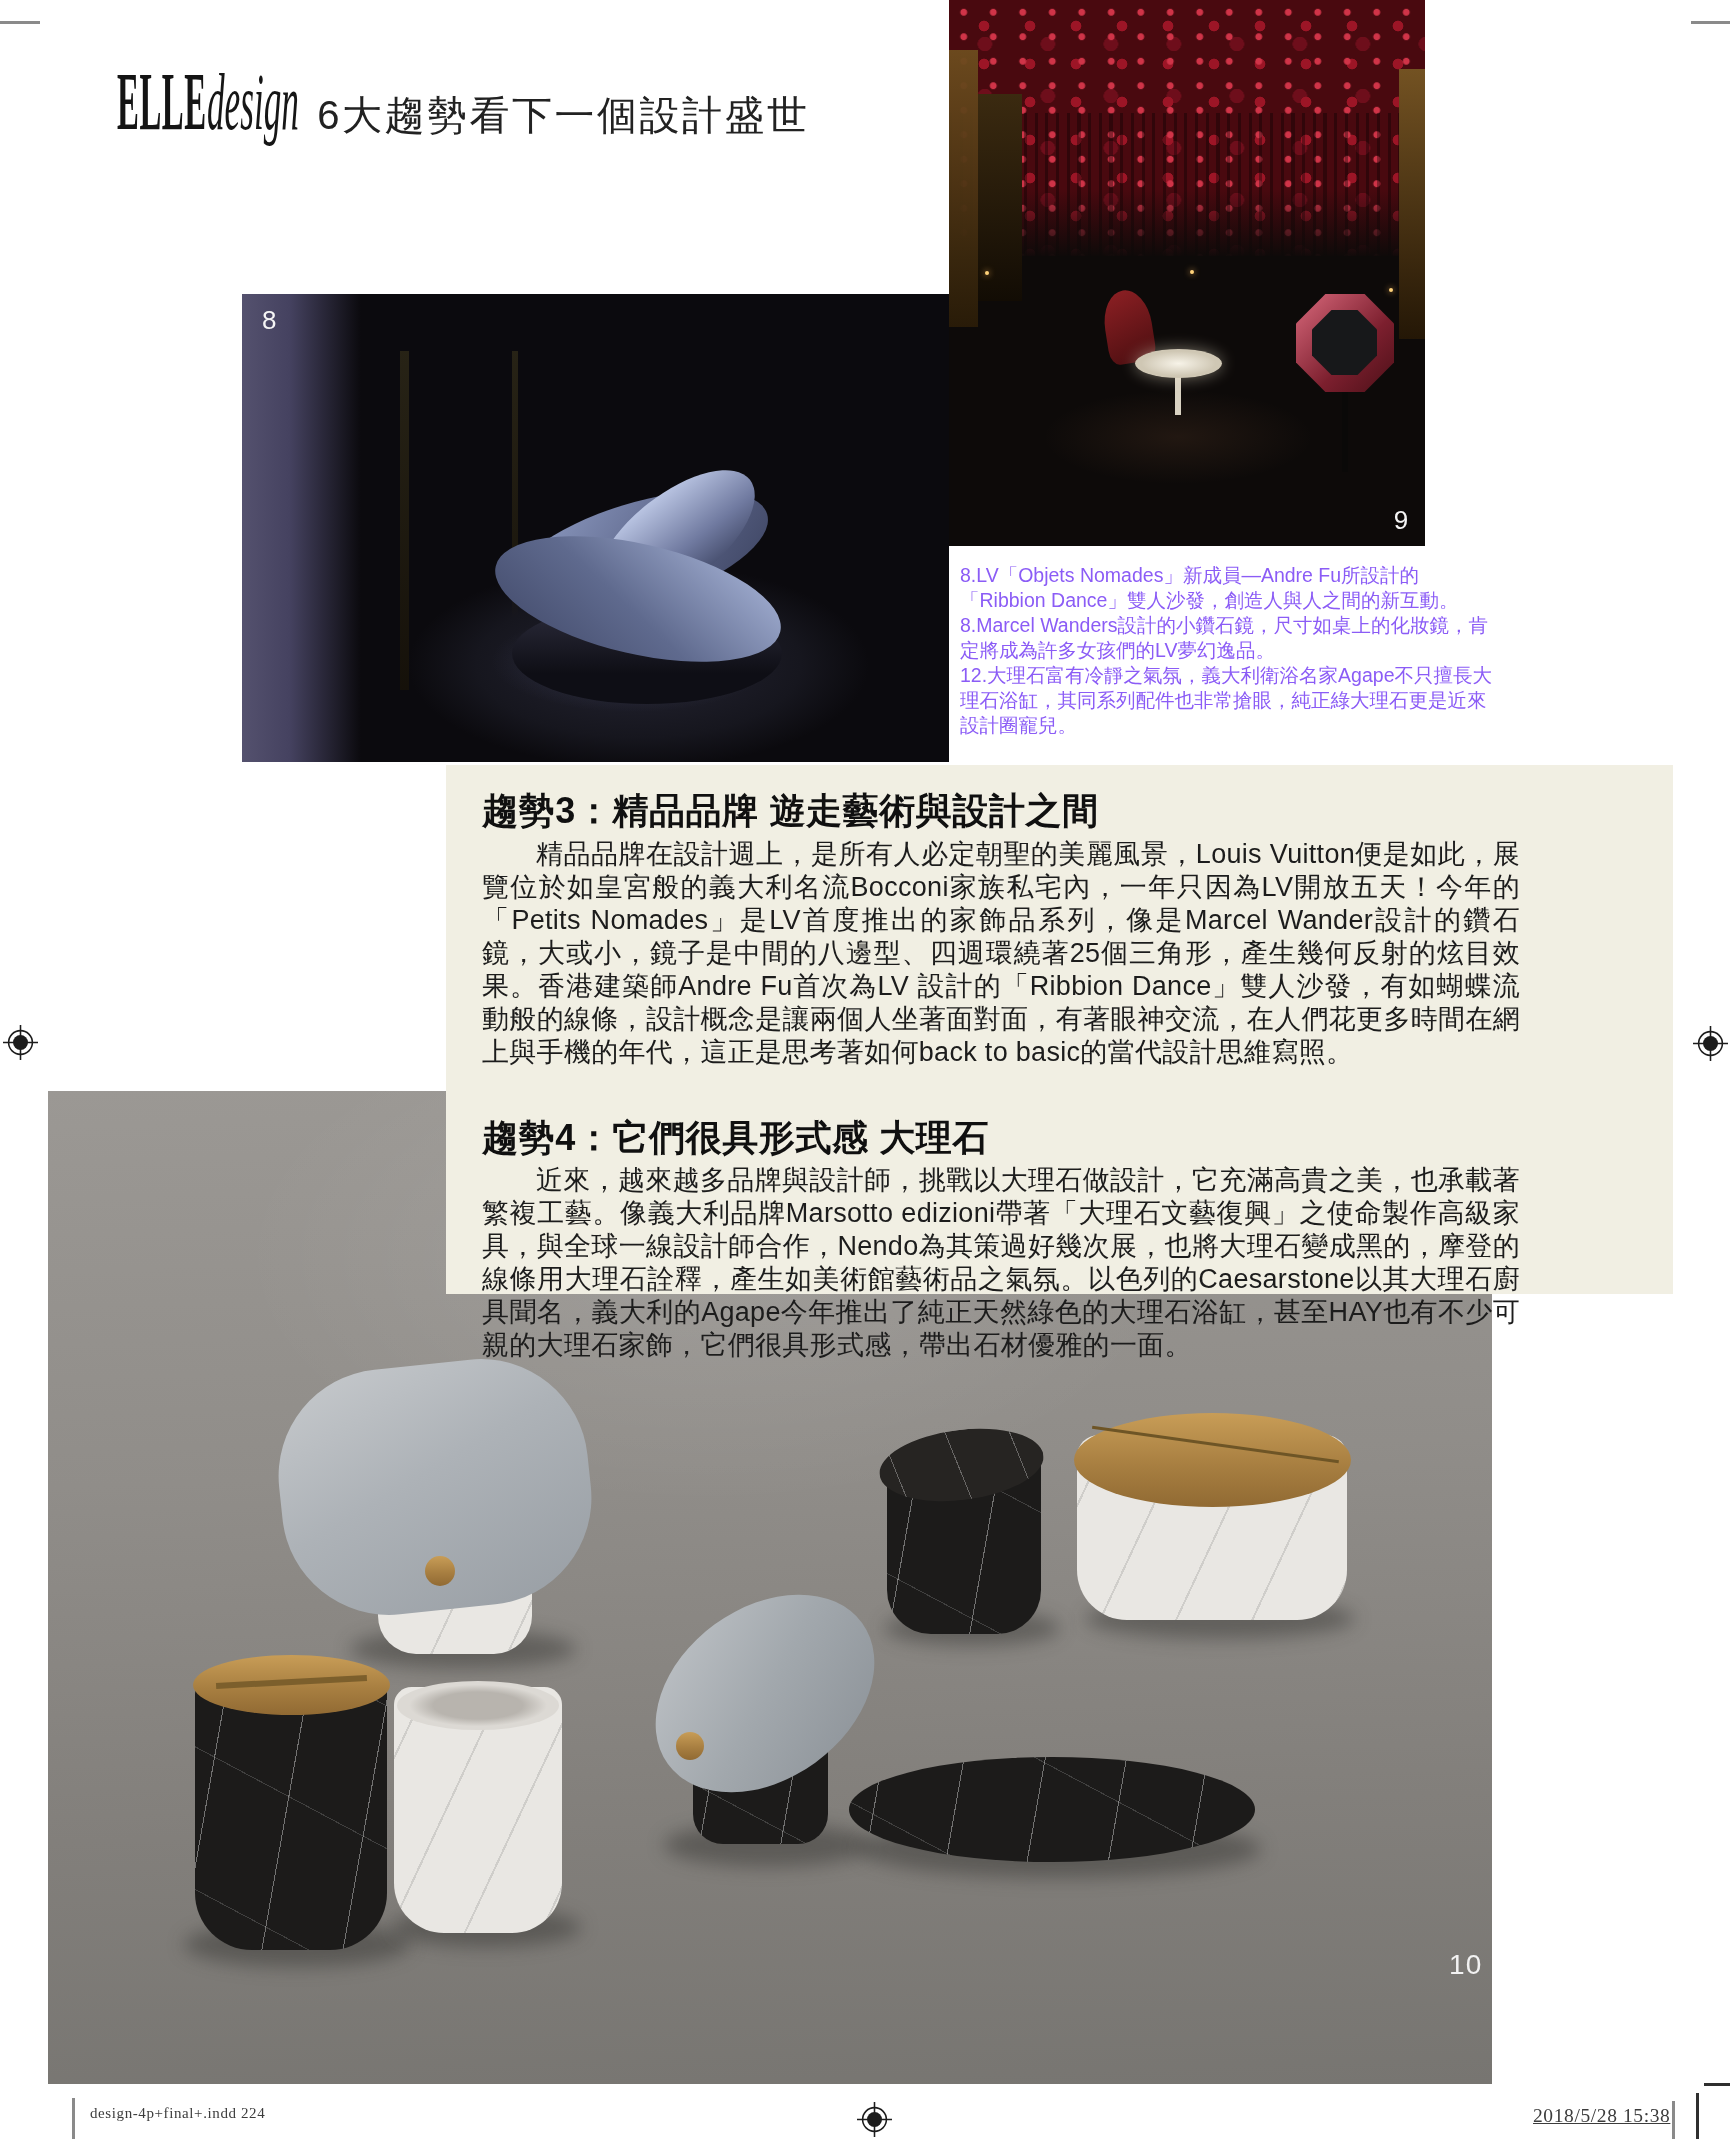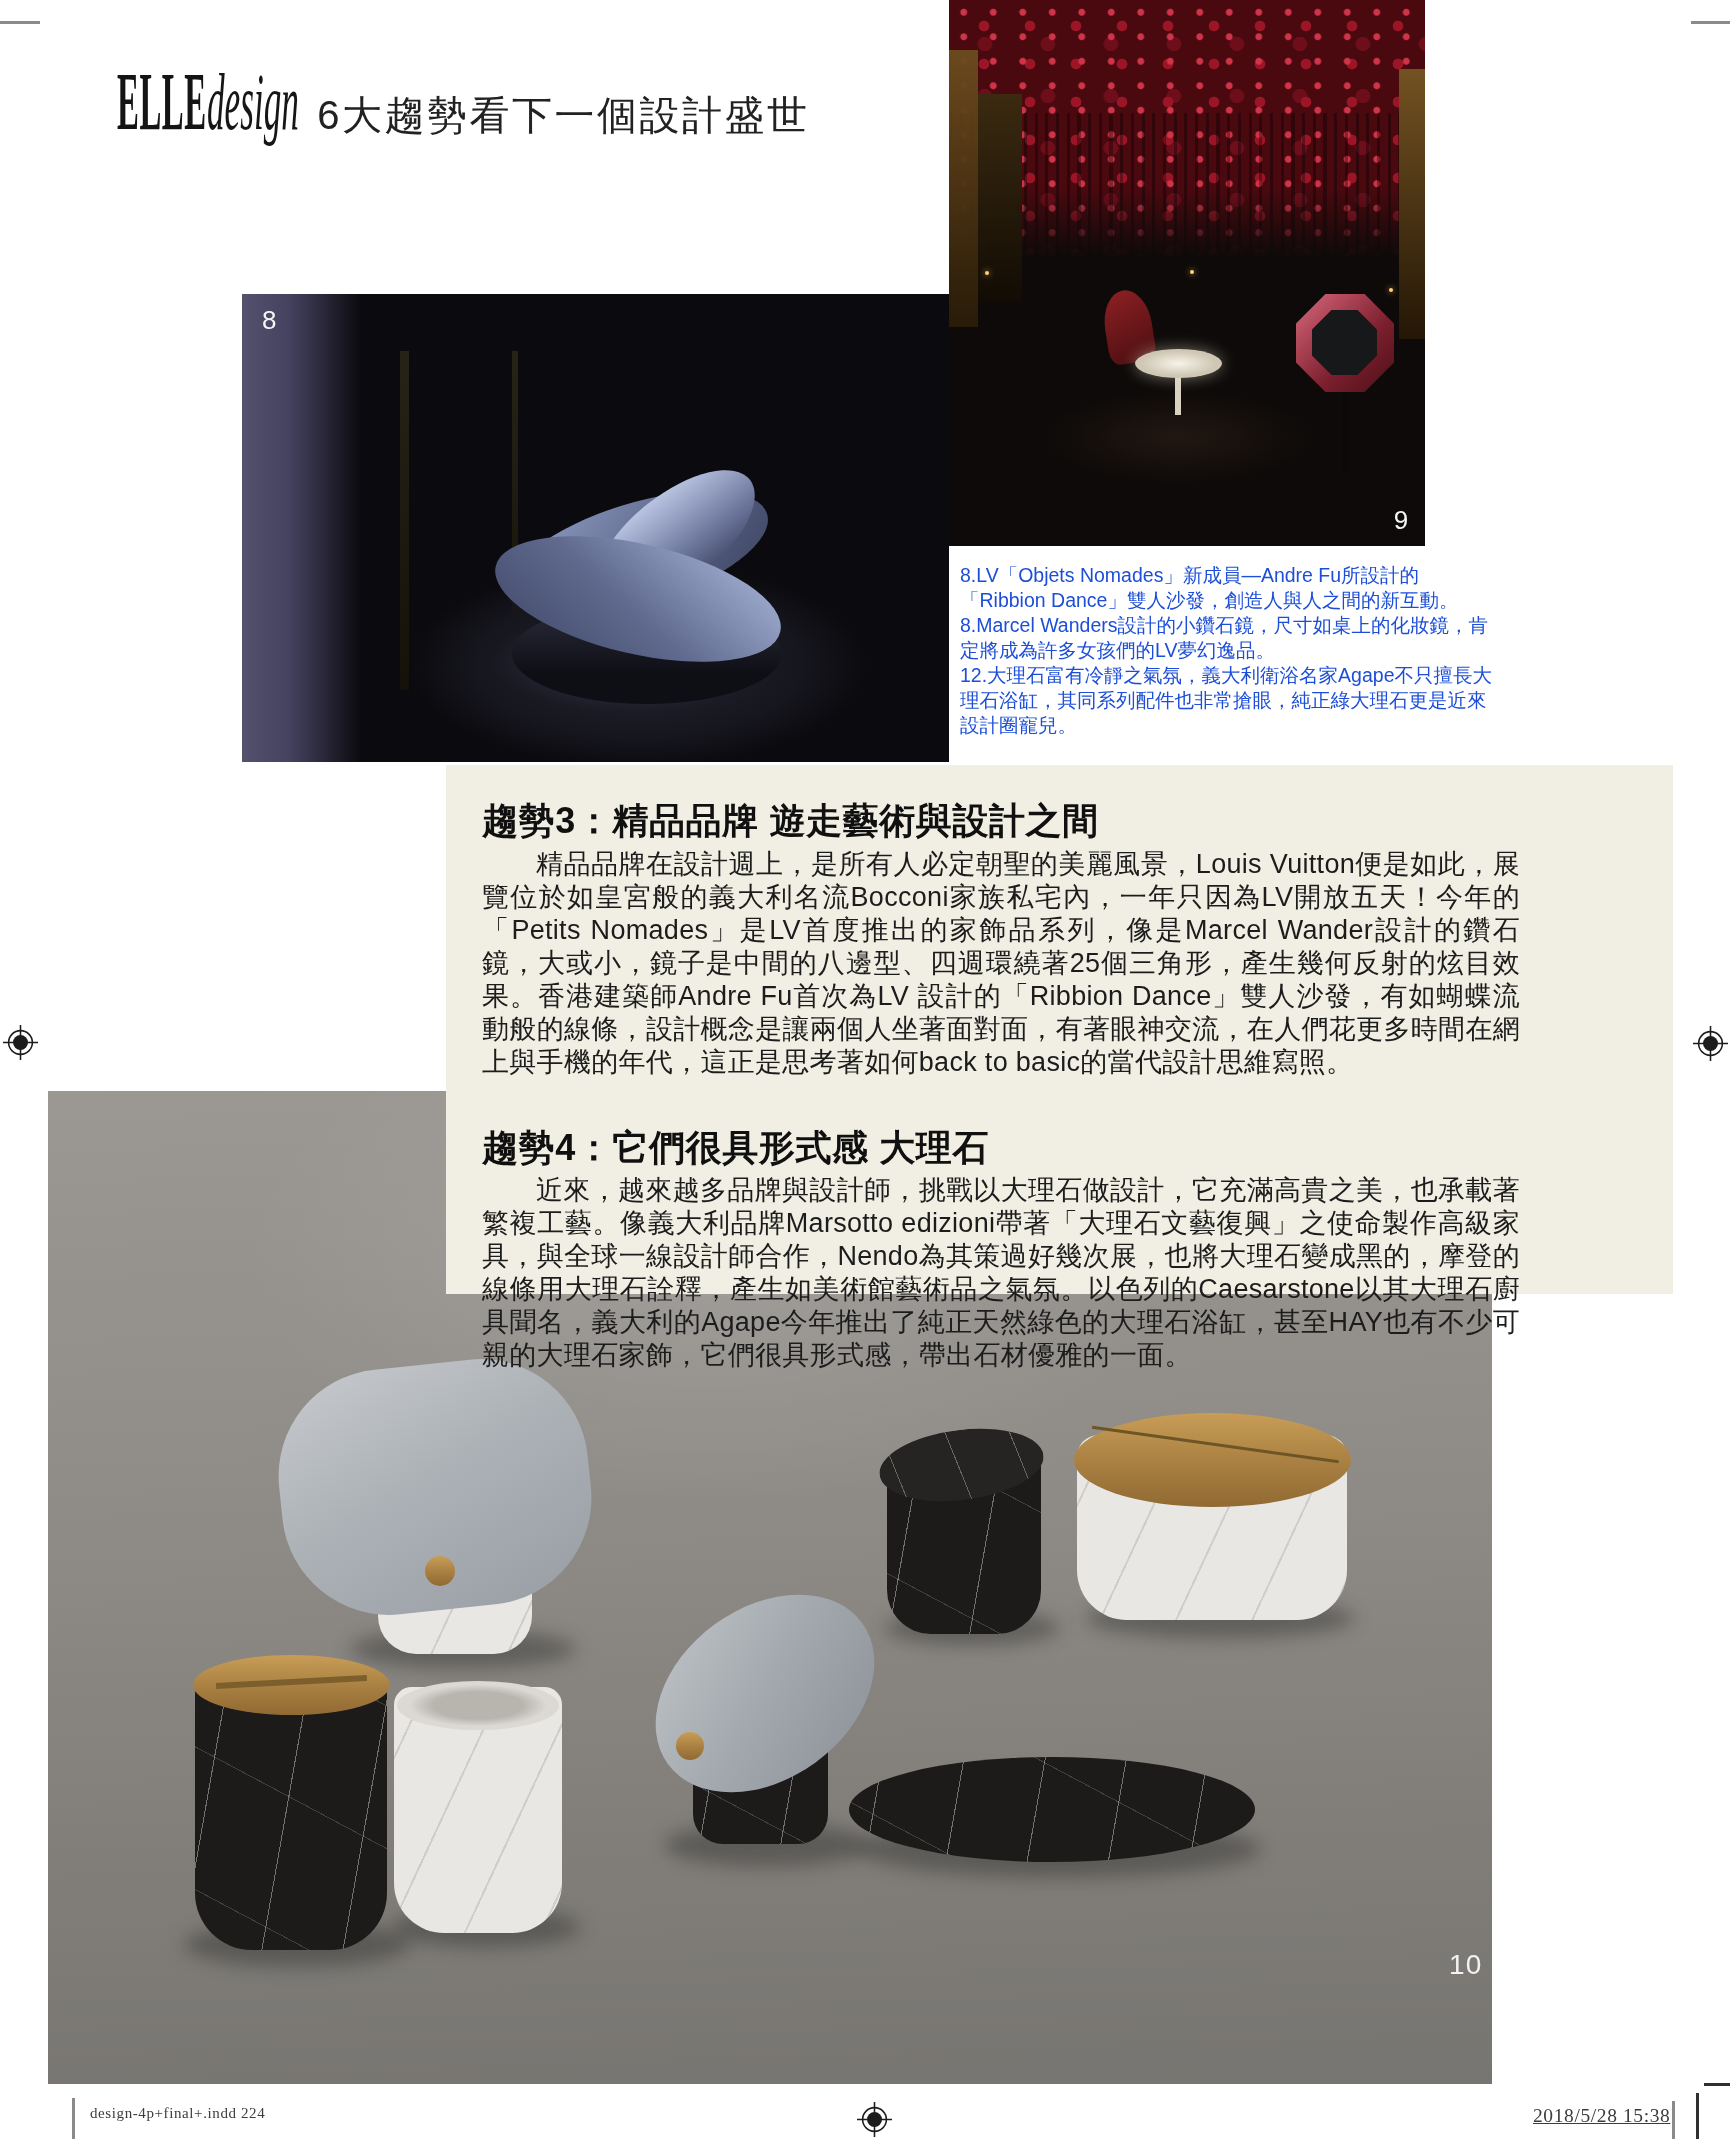--- a/index.html
+++ b/index.html
@@ -72,30 +72,30 @@
       background:linear-gradient(135deg,#d9697c,#7c1f2e 60%,#4c1018);}
   .p9-mirror-in{position:absolute;left:363px;top:310px;width:65px;height:65px;
       clip-path:polygon(30% 0,70% 0,100% 30%,100% 70%,70% 100%,30% 100%,0 70%,0 30%);
       background:#17181a;}
   .p9-stand{position:absolute;left:393px;top:390px;width:5.7px;height:82px;background:#0a0908;}
   .p9-floorglow{position:absolute;left:94px;top:390px;width:270px;height:94px;border-radius:50%;
       background:radial-gradient(closest-side,rgba(215,140,90,.10),rgba(0,0,0,0));}
   .dot{position:absolute;border-radius:50%;background:#ffd27a;box-shadow:0 0 6.3px #ffb85a;}
 
   
-  .captions{position:absolute;left:960px;top:563px;width:534px;font-size:19.5px;line-height:25px;color:#1d4ed8;}
+  .captions{position:absolute;left:960px;top:563px;width:534px;font-size:19.5px;line-height:25px;color:#8b5cf6;}
   .captions p{margin:0;}
 
   
   .panel{position:absolute;left:446px;top:765px;width:1227px;height:529px;background:#f1efe3;z-index:10;}
   .sec{margin-left:36px;width:1038px;}
   .sec h2{margin:0;font-size:36px;line-height:39px;font-weight:700;color:#101010;letter-spacing:0.6px;}
   .sec .body{margin:7.5px 0 0 0;font-size:27px;line-height:33px;color:#1c1c1c;text-indent:2em;
       text-align:justify;letter-spacing:0.3px;}
-  .sec1{padding-top:26px;margin-top:10px;}
+  .sec1{padding-top:26px;}
   .sec2{padding-top:49px;}
 
   
   .photo10{left:48px;top:1091px;width:1444px;height:993px;
       background:linear-gradient(178deg,#9b9894 0%,#908d89 38%,#827f7b 72%,#777571 100%);z-index:5;}
   .p10-light{position:absolute;left:189px;top:-88px;width:943px;height:503px;border-radius:50%;
       background:radial-gradient(closest-side,rgba(255,255,255,.10),rgba(0,0,0,0));}
   .shadow{position:absolute;border-radius:50%;background:rgba(35,33,31,.38);filter:blur(8.8px);}
   .marble-w{background:#e9e7e3;background-image:
       repeating-linear-gradient(115deg,rgba(0,0,0,0) 0 29px,rgba(140,140,138,.28) 29px 31px,rgba(0,0,0,0) 31px 69px);}

